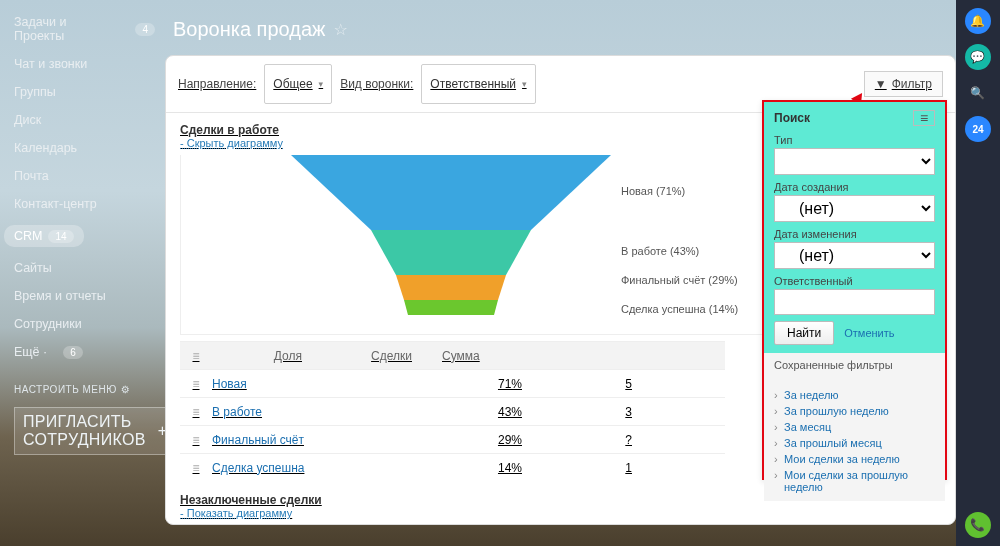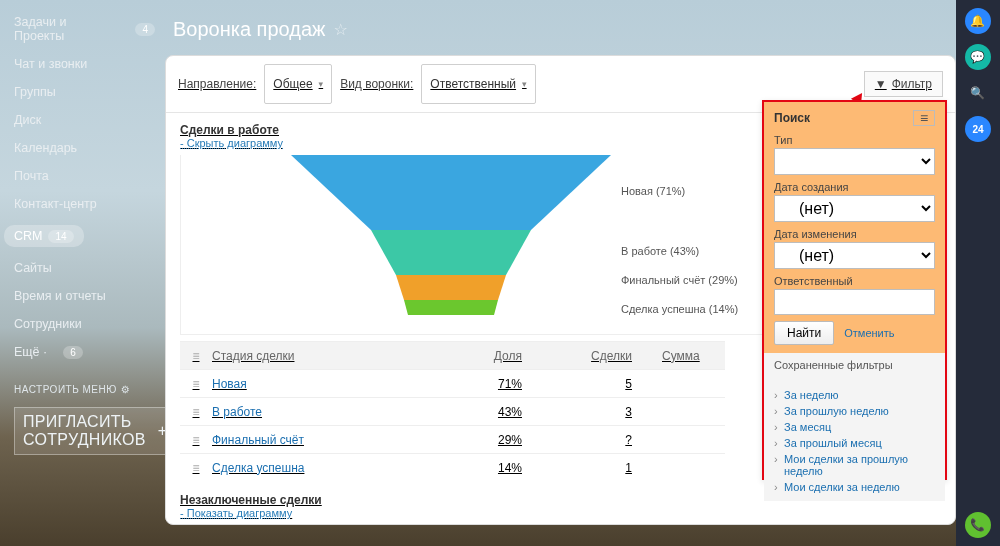--- a/index.html
+++ b/index.html
@@ -103,21 +103,21 @@
   .table .head { background:#f3f3f3; color:#666; }
   .table .handle { width:32px; text-align:center; color:#aaa; cursor:grab; }
   .c1 { width:220px; }
   .c2 { width:120px; text-align:right; padding-right:30px; }
   .c3 { width:110px; text-align:right; padding-right:30px; }
   .c4 { width:60px; }
   .link { color:#1b6fb0; cursor:pointer; }
 
   .filter-panel {
     position:absolute; top:44px; right:8px; width:185px; height:380px;
-    border:2px solid #e30613; background:#fdba74; padding:8px 10px 6px 10px;
+    border:2px solid #e30613; background:#5eead4; padding:8px 10px 6px 10px;
     box-shadow:0 2px 6px rgba(0,0,0,.12);
   }
   .fp-head { display:flex; align-items:center; justify-content:space-between; margin-bottom:8px; }
   .fp-title { font-weight:bold; font-size:12px; color:#333; }
   .fp-strip { border:1px solid #bbb; width:22px; height:16px; display:flex; align-items:center; justify-content:center; cursor:pointer; }
   .fp-strip::before { content:"≡"; font-size:14px; color:#555; }
   .fp-field { margin:6px 0; }
   .fp-label { font-size:11px; color:#444; margin-bottom:2px; display:block; }
   .fp-select, .fp-input {
     width:100%; border:1px solid #bdbdbd; padding:3px 20px; font-size:16px; background:#fff;
@@ -238,21 +238,20 @@
         </svg>
         <div class="funnel-label" style="top:30px"><span>Новая</span> (<span>71</span>%)</div>
         <div class="funnel-label" style="top:90px"><span>В работе</span> (<span>43</span>%)</div>
         <div class="funnel-label" style="top:119px"><span>Финальный счёт</span> (<span>29</span>%)</div>
         <div class="funnel-label" style="top:148px"><span>Сделка успешна</span> (<span>14</span>%)</div>
       </div>
 
       <div class="table">
         <div class="tr head">
           <div class="handle">≡</div>
-          <div class="c1">Стадия сделки</div>
           <div class="c2">Доля</div>
           <div class="c3">Сделки</div>
           <div class="c4">Сумма</div>
         </div>
         <div class="tr">
           <div class="handle">≡</div>
           <div class="c1 link">Новая</div>
           <div class="c2">71%</div>
           <div class="c3">5</div>
           <div class="c4"></div>
@@ -311,22 +310,22 @@
         <button class="btn">Найти</button>
         <span class="text-link">Отменить</span>
       </div>
       <div class="saved">
         <div class="saved-head">Сохраненные фильтры</div>
         <ul>
           <li>За неделю</li>
           <li>За прошлую неделю</li>
           <li>За месяц</li>
           <li>За прошлый месяц</li>
+          <li>Мои сделки за неделю</li>
           <li>Мои сделки за прошлую неделю</li>
-          <li>Мои сделки за неделю</li>
         </ul>
       </div>
     </div>
   </div>
 </div>
 
 <div class="right-rail">
   <div class="rr-btn rr-blue">🔔</div>
   <div class="rr-btn rr-teal">💬</div>
   <div class="rr-btn rr-search">🔍</div>

